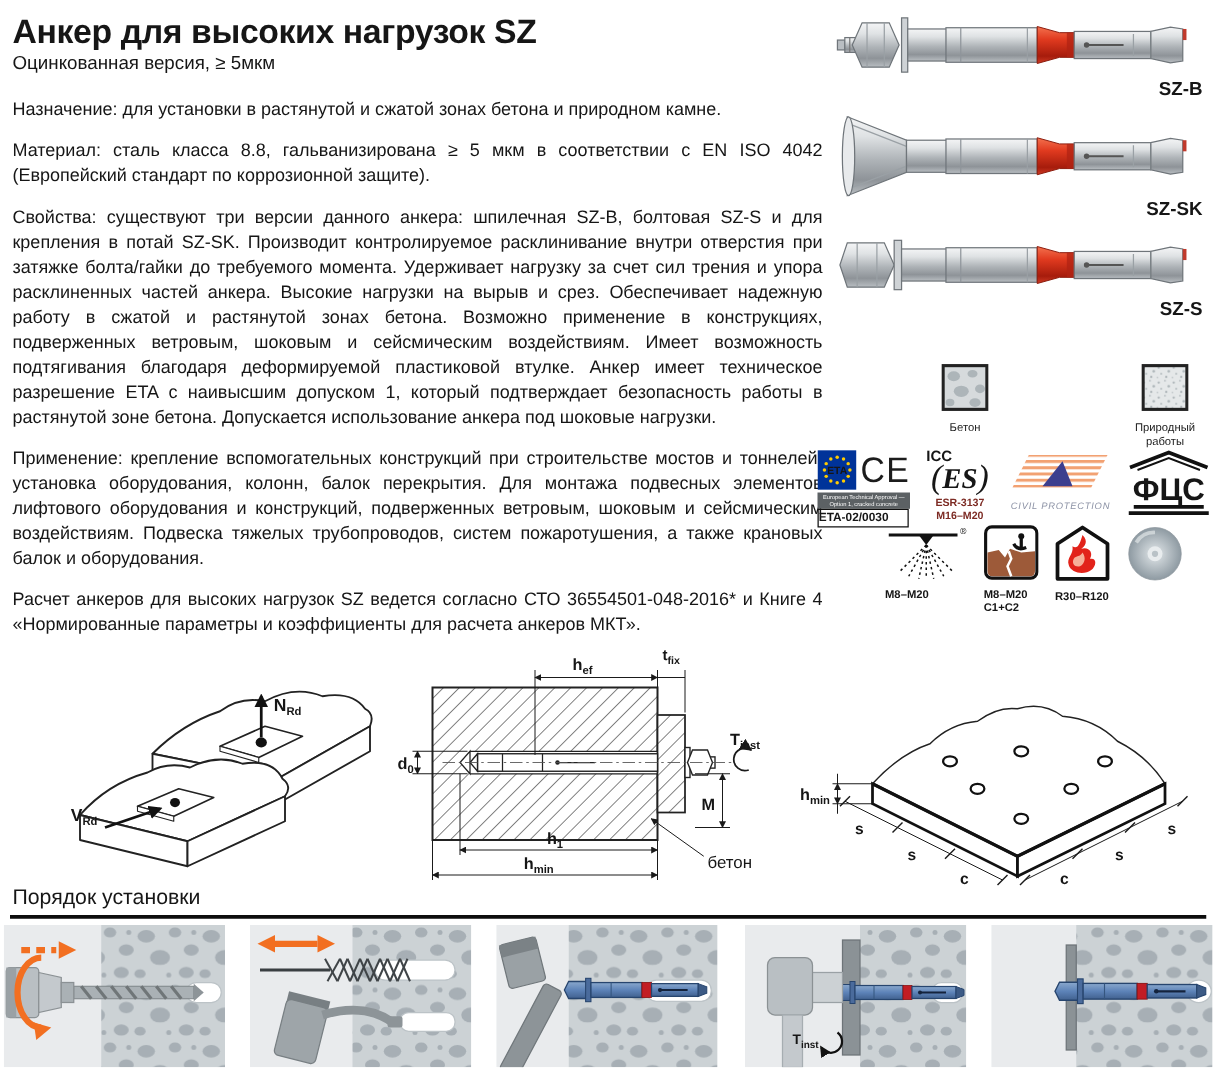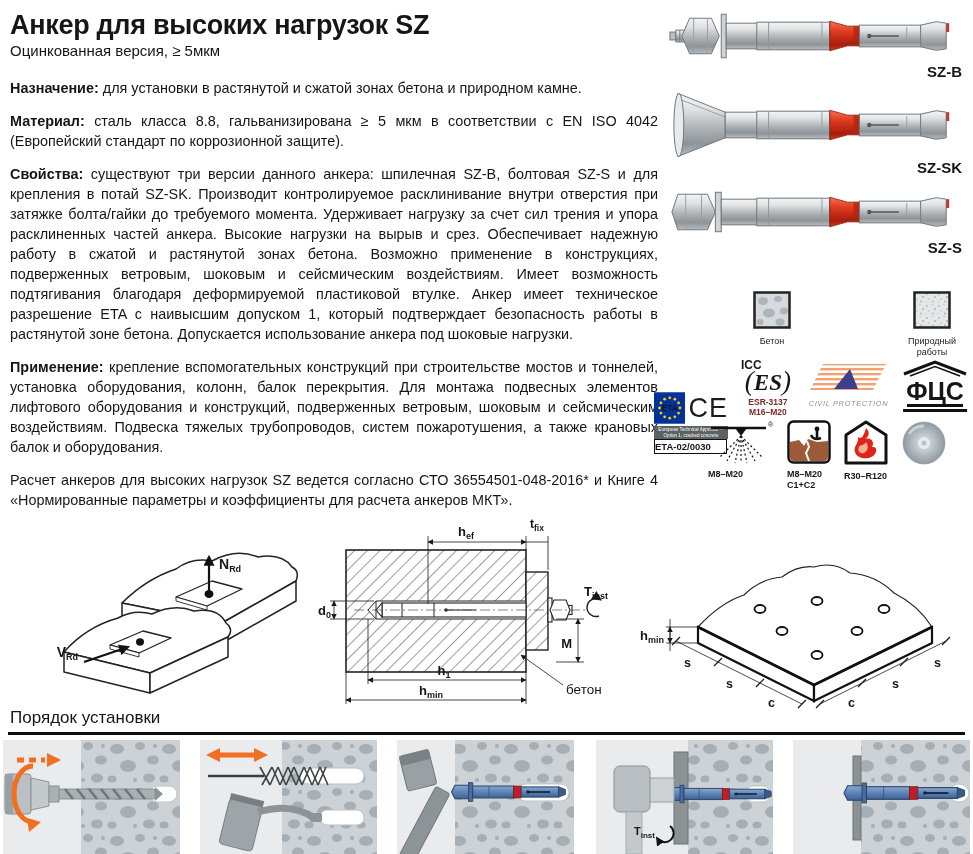--- a/index.html
+++ b/index.html
@@ -6,37 +6,37 @@
   body{font-family:"Liberation Sans",sans-serif;color:#161616;}
   #page{position:relative;width:973px;height:854px;background:#fff;overflow:hidden;}
   svg text{font-family:"Liberation Sans",sans-serif;fill:#161616;}
 
   
   .title{position:absolute;left:10px;top:10px;font-size:27px;font-weight:bold;letter-spacing:-0.3px;}
   .title .sfx{font-weight:900;}
   .subtitle{position:absolute;left:10px;top:42px;font-size:15px;}
   .textcol{position:absolute;left:10px;top:78px;width:648px;}
   .para{margin:0 0 13px 0;font-size:14.4px;line-height:20px;text-align:justify;}
-  .para b{font-weight:bold;}
+  .para b{font-weight:normal;}
 
   
   .anchors{position:absolute;left:660px;top:2px;width:310px;}
   .anchor-block{position:relative;height:80px;}
   .anchor-block.tall{height:96px;}
   .anchor-block svg{position:absolute;left:6px;top:6px;}
   .anchor-label{position:absolute;right:8px;bottom:2px;font-size:15px;font-weight:bold;}
 
   
   .materials{position:absolute;left:734px;top:291px;width:236px;display:flex;justify-content:space-between;}
   .mat{width:76px;text-align:center;}
   .mat .cap{font-size:9px;line-height:1.2;margin-top:3px;color:#222;}
 
   
   .badges1{position:absolute;left:654px;top:359px;width:318px;display:flex;gap:9px;align-items:flex-start;}
-  .eta-badge{width:74px;margin-top:32px;}
+  .eta-badge{width:74px;}
   .eta-top{display:flex;align-items:center;gap:3px;}
   .ce-mark{font-size:27px;color:#1c1c1c;letter-spacing:1px;transform:scaleY(1.05);display:inline-block;}
   .eta-band{background:#5c6164;color:#fff;font-size:4.6px;line-height:1.25;text-align:center;padding:1px 0;width:74px;margin-top:1px;}
   .eta-num{border:1.6px solid #111;font-size:9.5px;font-weight:bold;text-align:left;padding:1px 0;width:71px;}
   .icc-badge{width:64px;text-align:center;}
   .icc-top{font-weight:bold;font-size:12px;text-align:left;margin-left:4px;line-height:1;}
   .icc-es{font-family:"Liberation Serif",serif;font-weight:bold;font-style:italic;font-size:23px;line-height:0.9;margin-top:-2px;}
   .icc-es .paren{font-size:27px;font-weight:normal;}
   .icc-sub{color:#7d2b24;font-weight:bold;font-size:8.5px;line-height:1.25;margin-top:3px;text-align:center;}
   .civil-badge{width:84px;text-align:center;padding-top:4px;}

